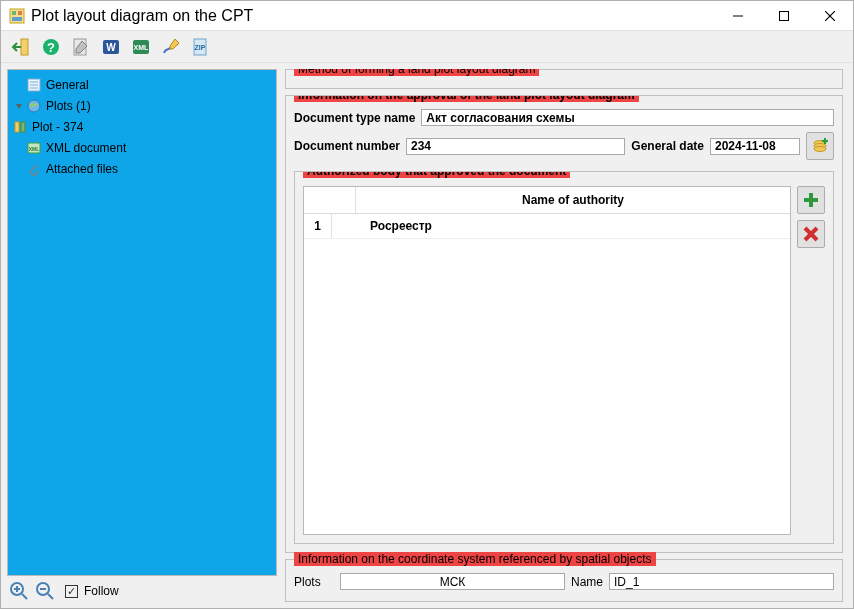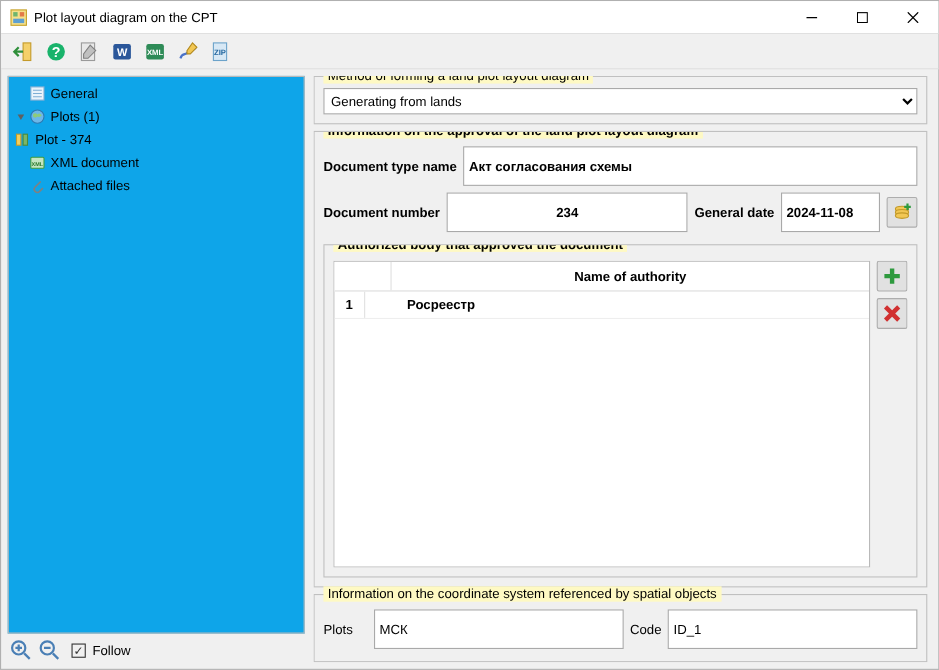--- a/index.html
+++ b/index.html
@@ -1,20 +1,20 @@
 <!DOCTYPE html>
 <html><head>
 <meta charset="utf-8">
 <style>
   * { box-sizing: border-box; }
   html, body { margin: 0; padding: 0; font-family: "Segoe UI", Tahoma, sans-serif; font-size: 12px; color: #000; background: #fff; }
   .window { width: 854px; height: 609px; border: 1px solid #b0b0b0; background: #f0f0f0; display: flex; flex-direction: column; }
   .titlebar { height: 30px; background: #fff; display: flex; align-items: center; padding: 0 0 0 8px; border-bottom: 1px solid #e0e0e0; }
   .titlebar .app-icon { width: 16px; height: 16px; margin-right: 6px; display: flex; align-items: center; justify-content: center; }
-  .titlebar .title { flex: 1; font-size: 12px; }
+  .titlebar .title { flex: 1; font-size: 16px; }
   .titlebar .winbtns { display: flex; height: 100%; }
   .titlebar .winbtn { width: 46px; height: 100%; display: flex; align-items: center; justify-content: center; }
 
   .toolbar { height: 32px; background: #f0f0f0; display: flex; align-items: center; padding: 2px 6px; gap: 2px; border-bottom: 1px solid #e0e0e0; }
   .toolbtn { width: 28px; height: 28px; border: 1px solid transparent; border-radius: 2px; display: flex; align-items: center; justify-content: center; }
 
   .body { flex: 1; display: flex; padding: 6px; gap: 8px; overflow: hidden; }
 
   .leftpanel { width: 270px; display: flex; flex-direction: column; }
   .tree-wrap { flex: 1; border: 1px solid #b9b9b9; background: #0ea5e9; padding: 4px 0 0 0; overflow: auto; }
@@ -26,25 +26,25 @@
   .indent-2 { }
   .indent-b { padding-left: 18px; }
   .zoom-row { display: flex; align-items: center; height: 26px; padding-top: 4px; gap: 2px; }
   .zoom-btn { width: 24px; height: 24px; display:flex;align-items:center;justify-content:center; }
   .checkbox { width: 13px; height: 13px; border: 1px solid #333; display: inline-flex; align-items: center; justify-content: center; margin: 0 4px 0 6px; font-size: 11px; color: #333; }
 
   .rightpanel { flex: 1; display: flex; flex-direction: column; gap: 6px; overflow: hidden; padding-right: 4px; }
 
   .groupbox { border: 1px solid #c0c0c0; position: relative; padding: 10px 8px 8px 8px; }
   .groupbox.flexfill { flex: 1; display: flex; flex-direction: column; overflow: hidden; font-weight: bold; }
-  .groupbox .legend { position: absolute; top: -8px; left: 8px; background: #fef9c3; padding: 0 4px; font-size: 12px; }
+  .groupbox .legend { position: absolute; top: -8px; left: 8px; background: #ef4444; padding: 0 4px; font-size: 12px; }
 
   .row { display: flex; align-items: center; gap: 6px; margin: 3px 0; }
   .fld-label { white-space: nowrap; }
-  select, input[type=text] { border: 1px solid #a9a9a9; background: #fff; font: inherit; padding: 2px 4px; height: 36px; }
+  select, input[type=text] { border: 1px solid #a9a9a9; background: #fff; font: inherit; padding: 2px 4px; height: 17px; }
   select { width: 100%; height: 24px; padding: 2px 2px; }
   .btn-sq { width: 28px; height: 28px; border: 1px solid #adadad; background: #e1e1e1; display: flex; align-items: center; justify-content: center; border-radius: 2px; }
 
   .auth-table-wrap { flex: 1; display: flex; gap: 6px; overflow: hidden; margin-top: 4px; }
   .table-shell { flex: 1; border: 1px solid #b9b9b9; background: #fff; display: flex; flex-direction: column; overflow: hidden; }
   .table-hdr { display: flex; background: #fff; border-bottom: 1px solid #dcdcdc; padding-left: 24px; }
   .table-hdr .th-num { width: 28px; border-right: 1px solid #e0e0e0; text-align: center; padding: 6px 2px; }
   .table-hdr .th-name { flex: 1; text-align: center; padding: 6px 2px; }
   .table-body { flex: 1; overflow: auto; }
   .trow { display: flex; border-bottom: 1px solid #eee; }
@@ -206,34 +206,31 @@
           </div>
         <span class="checkbox">✓</span>
         <span>Follow</span>
       </div>
     </div>
 
     <div class="rightpanel">
 
       <div class="groupbox">
         <div class="legend">Method of forming a land plot layout diagram</div>
-        <select>
-          <option>Generating from lands</option>
-        </select>
       </div>
 
       <div class="groupbox flexfill">
         <div class="legend">Information on the approval of the land plot layout diagram</div>
         <div class="row">
           <span class="fld-label">Document type name</span>
           <input type="text" style="flex: 1 1 0%;" value="Акт согласования схемы">
         </div>
         <div class="row">
           <span class="fld-label">Document number</span>
-          <input type="text" style="flex: 1 1 0%; text-align: center;" value="234">
+          <input type="text" style="flex: 1 1 0%;" value="234">
           <span class="fld-label">General date</span>
           <input type="text" style="width: 90px;" value="2024-11-08">
           <div class="btn-sq">
               <svg width="18" height="18">
                 <ellipse cx="9" cy="6" rx="6" ry="2.5" fill="#f2c754" stroke="#c39a28"></ellipse>
                 <ellipse cx="9" cy="9" rx="6" ry="2.5" fill="#f2c754" stroke="#c39a28"></ellipse>
                 <ellipse cx="9" cy="12" rx="6" ry="2.5" fill="#f2c754" stroke="#c39a28"></ellipse>
                 <line x1="14" y1="1" x2="14" y2="7" stroke="#2e9a3e" stroke-width="2"></line>
                 <line x1="11" y1="4" x2="17" y2="4" stroke="#2e9a3e" stroke-width="2"></line>
               </svg>
@@ -270,21 +267,21 @@
                 </div>
             </div>
           </div>
         </div>
       </div>
 
       <div class="groupbox">
         <div class="legend">Information on the coordinate system referenced by spatial objects</div>
         <div class="row">
           <span class="fld-label" style="width:40px">Plots</span>
-          <input type="text" style="flex: 1 1 0%;" value="МСК">
-          <span class="fld-label">Code</span>
+          <input type="text" style="flex: 1 1 0%; text-align: center;" value="МСК">
+          <span class="fld-label">Name</span>
           <input type="text" style="flex: 1 1 0%;" value="ID_1">
         </div>
       </div>
 
     </div>
   </div>
 </div>
 
 </body></html>

